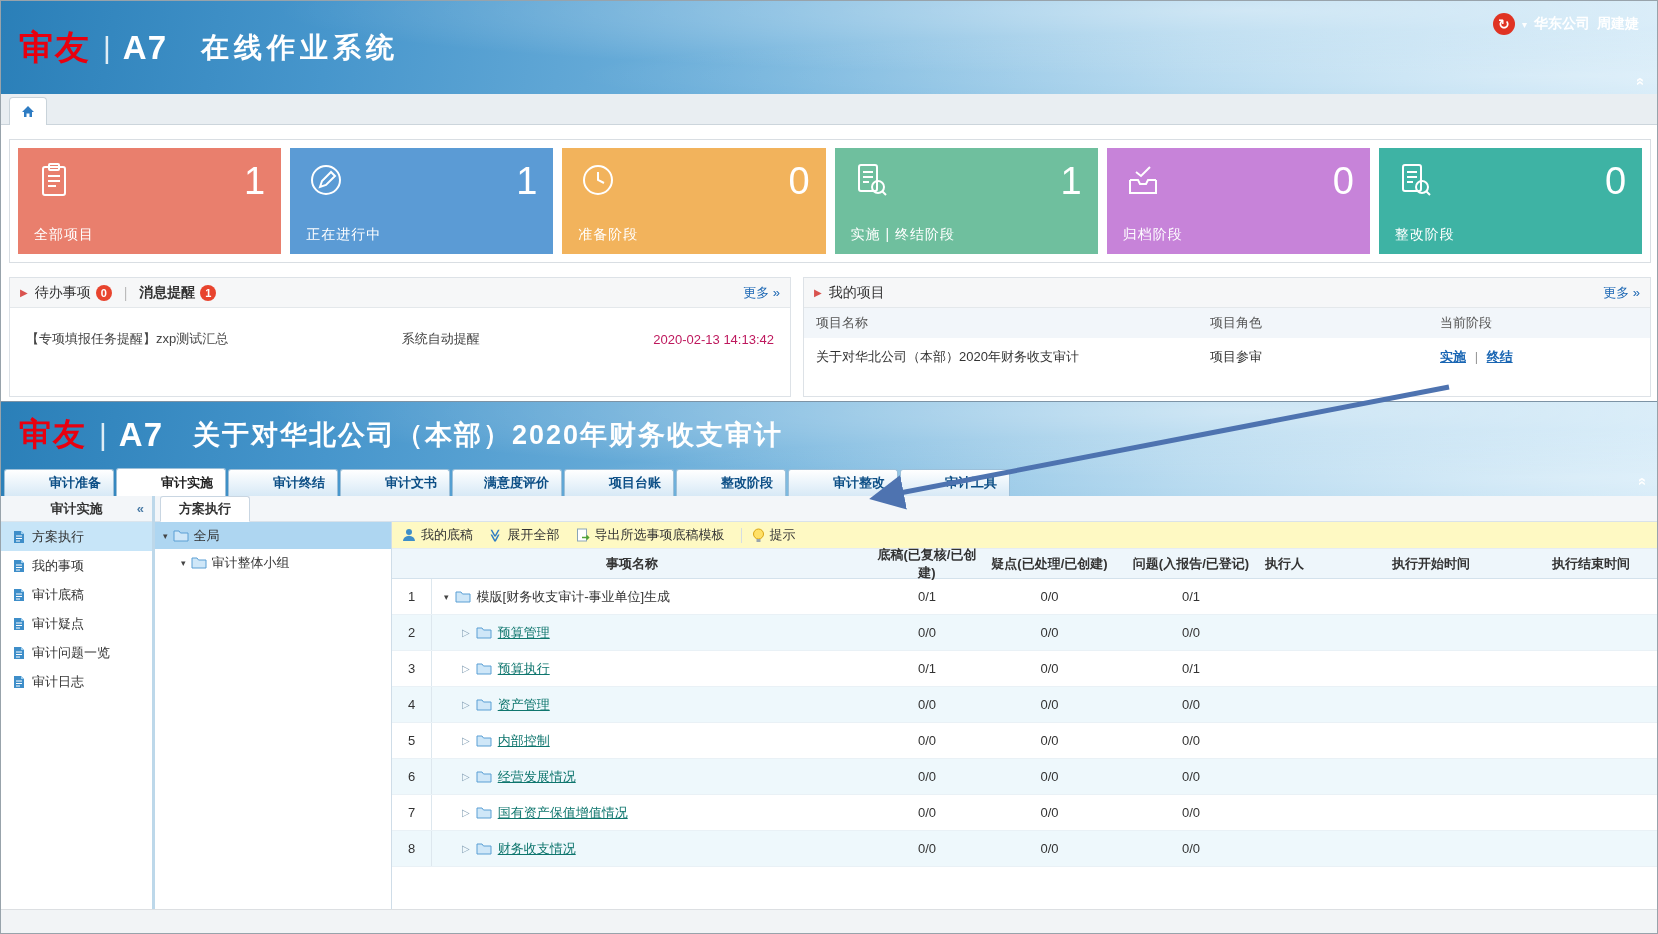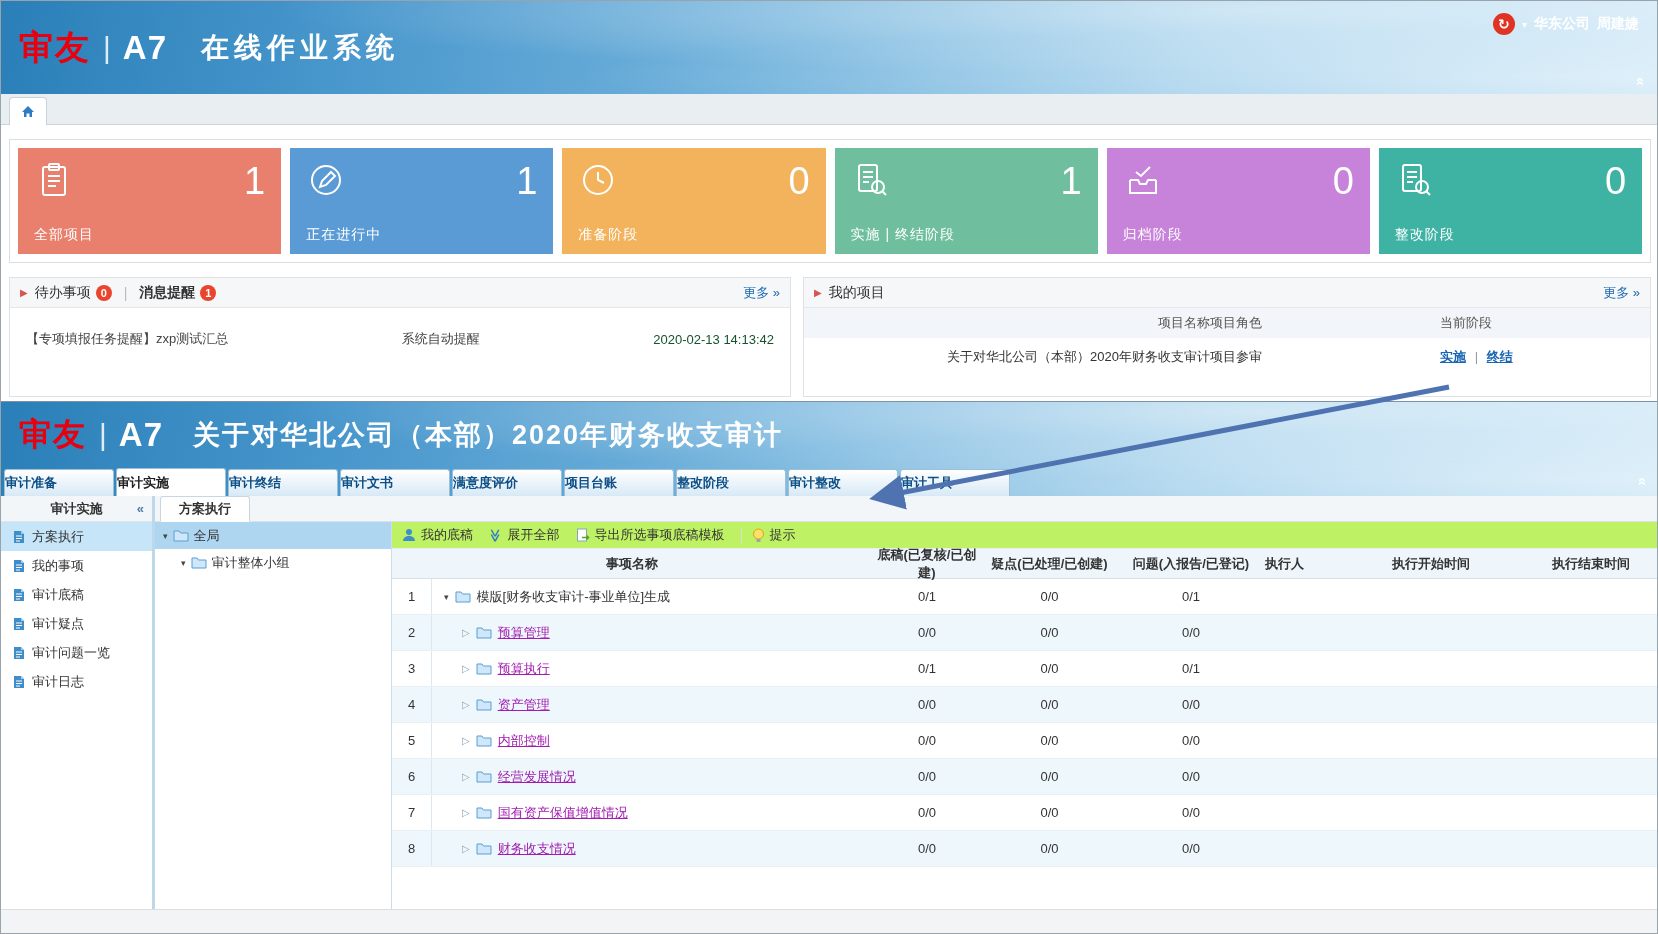--- a/index.html
+++ b/index.html
@@ -39,37 +39,37 @@
   .panels { display:flex; gap:12px; margin:14px 8px 0; }
   .panel { border:1px solid #dde2e7; background:#fff; height:120px; }
   .panel.left { width:782px; }
   .panel.right { flex:1; }
   .panel-head { height:30px; background:#f6f7f8; border-bottom:1px solid #e4e8eb; display:flex; align-items:center; padding:0 10px; font-size:14px; color:#333; }
   .tri { color:#d9534f; font-size:10px; margin-right:7px; }
   .tab-sep { color:#bbb; margin:0 12px; }
   .badge { min-width:16px; height:16px; border-radius:8px; background:#e8442e; color:#fff; font-size:11px; display:inline-flex; align-items:center; justify-content:center; padding:0 4px; margin-left:5px; font-weight:bold; }
   .more-link { margin-left:auto; color:#1a66b3; font-size:13px; cursor:pointer; }
   .msg-row { display:flex; align-items:center; justify-content:space-between; padding:0 16px; margin-top:22px; font-size:13px; color:#444; }
-  .msg-time { color:#14532d; }
+  .msg-time { color:#be185d; }
 
   .proj-table-head { height:30px; background:#f2f6fa; display:flex; align-items:center; font-size:13px; color:#555; }
   .proj-table-row { height:38px; display:flex; align-items:center; font-size:13px; color:#333; }
-  .ptc-name { flex:1; padding-left:12px;text-align:right; }
+  .ptc-name { flex:1; padding-left:12px; }
   .ptc-role { width:230px; }
   .ptc-stage { width:210px; }
   .stage-link { color:#1a66b3; font-weight:bold; text-decoration:underline; cursor:pointer; }
   .stage-sep { color:#999; margin:0 5px; }
 
   
   .proj { position:absolute; top:400px; left:0; width:1658px; height:534px; background:#fff; border-top:1px solid #7d93a5; }
   .proj-header { height:94px; position:relative; }
   .proj-title-row { height:66px; display:flex; align-items:center; padding:0 18px; }
   .proj-title { color:#fff; font-size:27px; font-weight:bold; margin-left:30px; letter-spacing:2px; }
   .proj-tabs { position:absolute; left:0; bottom:0; right:0; height:28px; display:flex; align-items:flex-end; padding-left:3px; }
-  .ptab { height:27px; min-width:110px; padding:0 0; display:flex; align-items:center; justify-content:flex-start; font-size:13px; font-weight:bold; color:#0d4f86; background:linear-gradient(#ffffff,#d7e9f6); border:1px solid #9dc0d9; border-bottom:none; border-radius:3px 3px 0 0; margin-right:2px; cursor:pointer; }
+  .ptab { height:27px; min-width:110px; padding:0 12px; display:flex; align-items:center; justify-content:flex-end; font-size:13px; font-weight:bold; color:#0d4f86; background:linear-gradient(#ffffff,#d7e9f6); border:1px solid #9dc0d9; border-bottom:none; border-radius:3px 3px 0 0; margin-right:2px; cursor:pointer; }
   .ptab.active { background:#fff; color:#222; height:28px; }
   .proj-collapse { position:absolute; right:12px; bottom:6px; color:#fff; font-weight:bold; font-size:15px; transform:rotate(90deg); cursor:pointer; }
 
   .proj-body { display:flex; height:440px; }
   .side { width:154px; border-right:3px solid #bdd8ea; display:flex; flex-direction:column; }
   .side-head { height:26px; background:#f3f6f9; border-bottom:1px solid #dbe5ed; display:flex; align-items:center; justify-content:center; font-size:13px; font-weight:bold; color:#333; position:relative; }
   .side-collapse { position:absolute; right:8px; color:#4a7ba6; font-weight:bold; cursor:pointer; }
   .side-item { height:29px; display:flex; align-items:center; padding-left:12px; font-size:13px; color:#333; gap:7px; cursor:pointer; }
   .side-item.active { background:#c7e5f8; }
 
@@ -81,42 +81,42 @@
   .tree-panel { width:237px; border-right:1px solid #cfdde8; display:flex; flex-direction:column; }
   .tree-head { height:27px; background:#e8f2fa; border-bottom:1px solid #d2e2ee; display:flex; align-items:center; padding:0 9px; font-size:13px; color:#333; }
   .tree-node { height:27px; display:flex; align-items:center; font-size:13px; color:#333; gap:5px; cursor:pointer; }
   .tree-node.lvl0 { padding-left:8px; }
   .tree-node.lvl1 { padding-left:26px; }
   .tree-node.lvl2 { padding-left:48px; }
   .tree-node.selected { background:#aed6f1; }
   .tree-arrow { font-size:9px; color:#444; }
 
   .main-panel { flex:1; display:flex; flex-direction:column; overflow:hidden; }
-  .toolbar { height:27px; display:flex; align-items:center; padding:0 10px; font-size:13px; color:#333; background:#bef264; border-bottom:1px solid #e6edf2;text-align:center; }
+  .toolbar { height:27px; display:flex; align-items:center; padding:0 10px; font-size:13px; color:#333; background:#fef9c3; border-bottom:1px solid #e6edf2;text-align:center; }
   .tool-btn { display:flex; align-items:center; gap:5px; margin-right:16px; cursor:pointer; }
   .tool-sep { width:1px; height:15px; background:#d5dde3; margin:0 10px 0 0; }
   .expand-glyph { display:inline-block; transform:rotate(90deg); color:#2e7cc3; font-weight:bold; font-size:13px; }
 
   .grid-head { display:flex; height:30px; background:#eef6fb; border-bottom:1px solid #d4e2ec; font-size:13px; font-weight:bold; color:#333; align-items:center; }
   .gh-item { width:480px; text-align:center; }
   .gh-draft { width:110px; text-align:center; }
   .gh-doubt { width:135px; text-align:center; }
   .gh-issue { width:148px; text-align:center; }
   .gh-exec { width:127px; text-align:left; }
   .gh-start { width:131px; text-align:left; }
   .gh-end { flex:1; text-align:center; }
 
   .grid-row { display:flex; height:36px; align-items:center; font-size:13px; color:#333; border-bottom:1px solid #e9f1f6; cursor:pointer; }
   .grid-row:nth-of-type(even) { background:#eef8fc; }
   .c-num { width:40px; align-self:stretch; display:flex; align-items:center; justify-content:center; border-right:1px solid #dde7ee; color:#333; }
   .c-name { width:440px; display:flex; align-items:center; gap:6px; padding-left:12px; }
   .grid-row.child .c-name { padding-left:30px; }
   .row-arrow { font-size:9px; color:#444; }
   .grid-row.child .row-arrow { color:#8aa4b8; font-size:10px; }
-  .item-link { color:#a21caf; text-decoration:underline; }
+  .item-link { color:#0f766e; text-decoration:underline; }
   .item-root { color:#333; }
   .c-draft { width:110px; text-align:center; }
   .c-doubt { width:135px; text-align:center; }
   .c-issue { width:148px; text-align:center; }
   .c-exec { width:127px; text-align:center; }
   .c-start { width:131px; text-align:center; }
   .c-end { flex:1; text-align:center; }
 
   .bottom-strip { position:absolute; left:0; bottom:0; width:100%; height:24px; background:#f2f4f6; border-top:1px solid #dcdfe2; }
 

